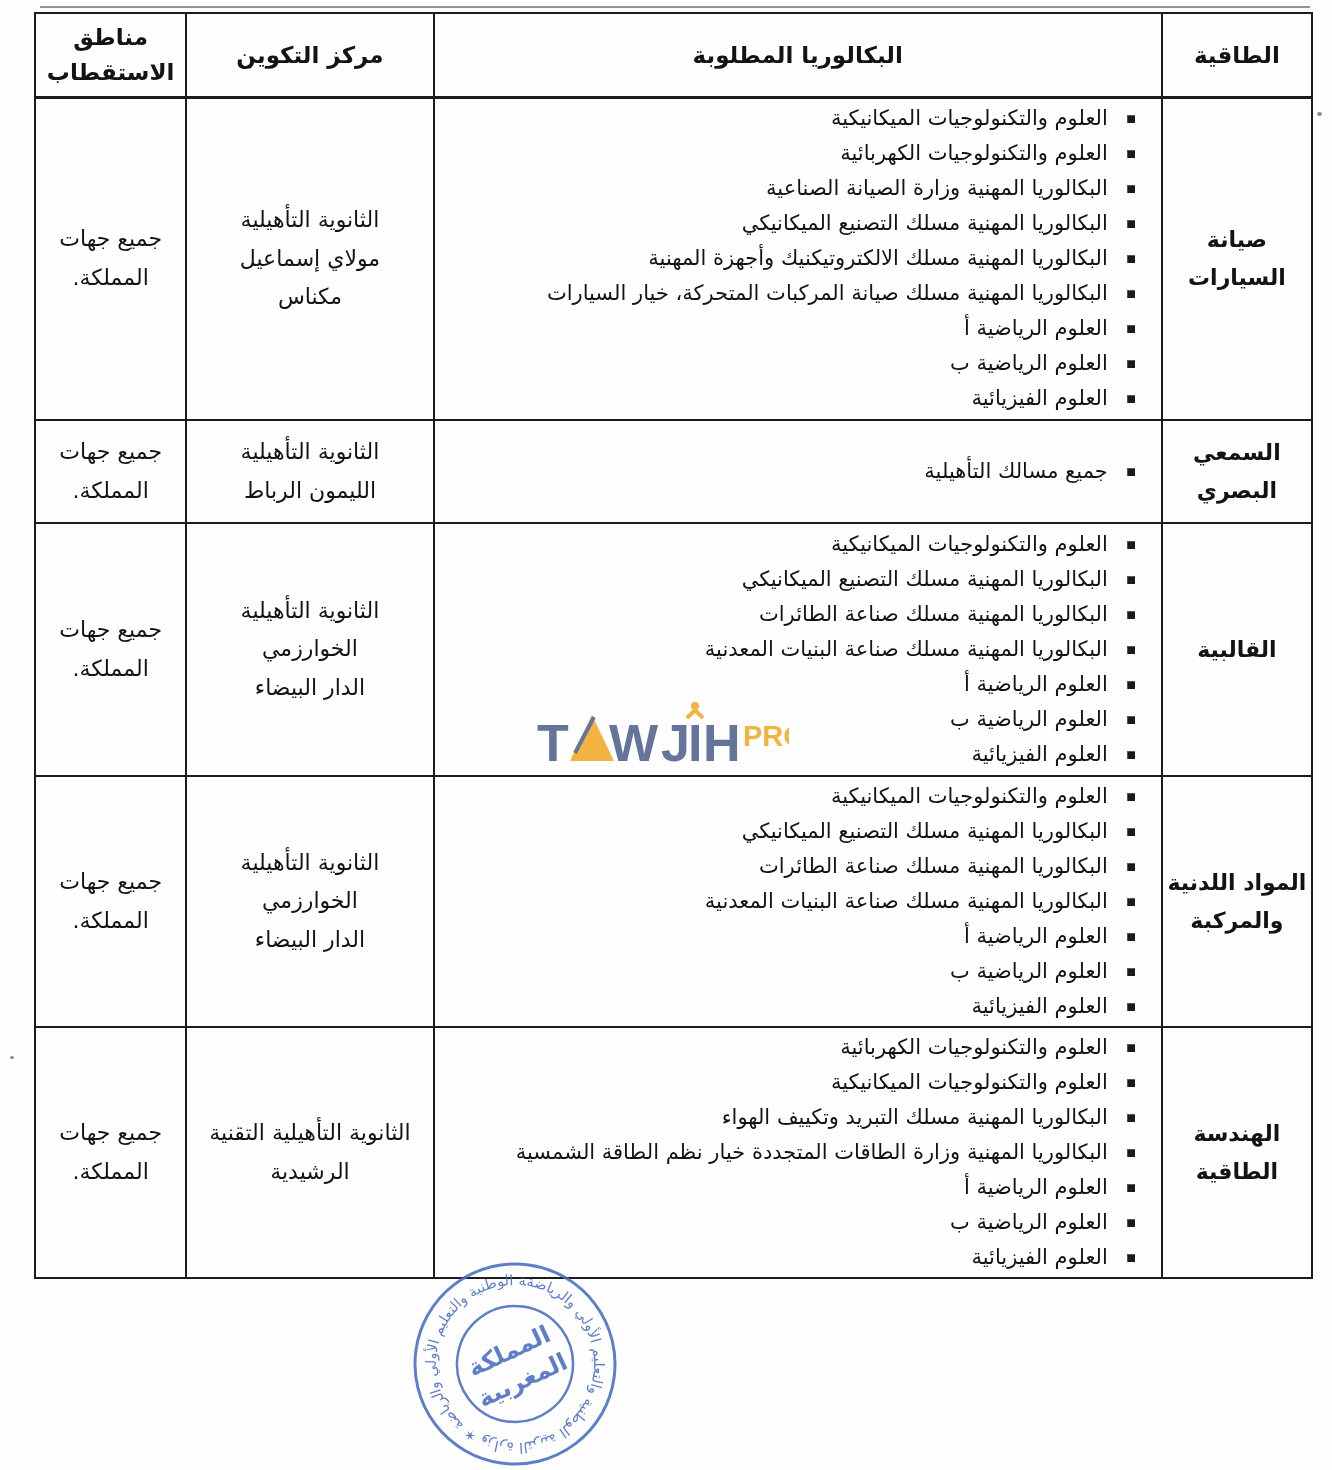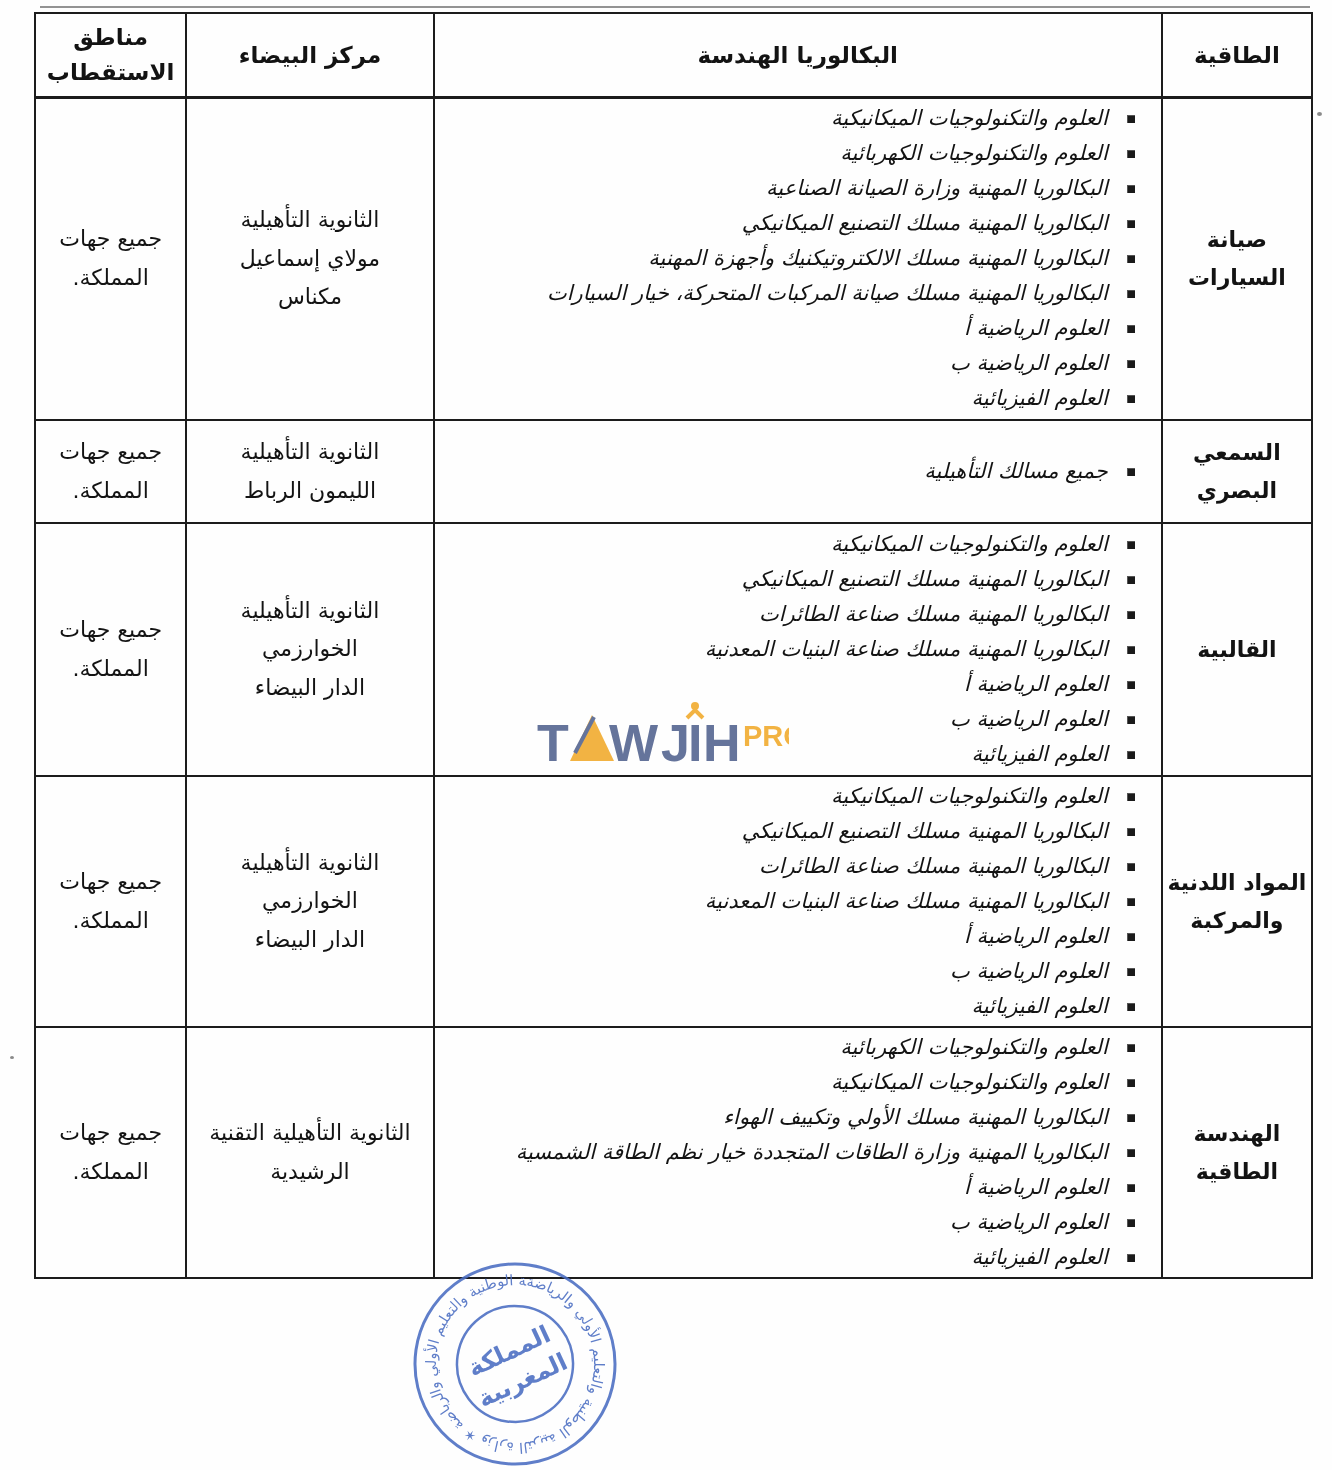--- a/index.html
+++ b/index.html
@@ -19,21 +19,21 @@
   td,th{border:2px solid #1c1c1c;overflow:hidden;}
   th{
     font-size:23px;font-weight:bold;text-align:center;vertical-align:middle;
     border-bottom-width:3px;white-space:pre-line;line-height:1.5;padding:4px;
   }
   td.spec{
     font-size:22px;font-weight:bold;text-align:center;vertical-align:middle;
     white-space:pre-line;line-height:1.7;padding:2px;
   }
   td.bac{vertical-align:middle;padding:2px 26px 2px 8px;}
-  td.bac ul{list-style:none;margin:0;padding:0;direction:rtl;font-style:italic;}
+  td.bac ul{list-style:none;margin:0;padding:0;direction:rtl;}
   td.bac li{display:flex;align-items:center;line-height:35px;white-space:nowrap;}
   .sq{width:8px;height:8px;background:#1a1a1a;margin-left:19px;flex:0 0 auto;box-shadow:inset 1px 1px 0 #555;}
   .li-text{font-size:21px;}
   td.center-cell,td.region-cell{
     font-size:22px;text-align:center;vertical-align:middle;
     white-space:pre-line;line-height:1.75;padding:2px;
   }
   
   .watermark{position:absolute;left:537px;top:701px;opacity:.93;}
   
@@ -49,22 +49,22 @@
   <table>
     <colgroup>
       <col style="width:150px">
       <col style="width:727px">
       <col style="width:247px">
       <col style="width:151px">
     </colgroup>
     <tbody>
         <tr style="height:84px">
       <th>الطاقية</th>
-      <th>البكالوريا الهندسة</th>
-      <th>مركز البيضاء</th>
+      <th>البكالوريا المطلوبة</th>
+      <th>مركز التكوين</th>
       <th>مناطق
 الاستقطاب</th>
     </tr>
     <tr style="height:323px">
       <td class="spec">صيانة
 السيارات</td>
       <td class="bac">
             <ul>
               <li>
                 <span class="sq"></span>
@@ -215,21 +215,21 @@
               <li>
                 <span class="sq"></span>
                 <span class="li-text">العلوم والتكنولوجيات الكهربائية</span>
               </li>
               <li>
                 <span class="sq"></span>
                 <span class="li-text">العلوم والتكنولوجيات الميكانيكية</span>
               </li>
               <li>
                 <span class="sq"></span>
-                <span class="li-text">البكالوريا المهنية مسلك الأولي وتكييف الهواء</span>
+                <span class="li-text">البكالوريا المهنية مسلك التبريد وتكييف الهواء</span>
               </li>
               <li>
                 <span class="sq"></span>
                 <span class="li-text">البكالوريا المهنية وزارة الطاقات المتجددة خيار نظم الطاقة الشمسية</span>
               </li>
               <li>
                 <span class="sq"></span>
                 <span class="li-text">العلوم الرياضية أ</span>
               </li>
               <li>

